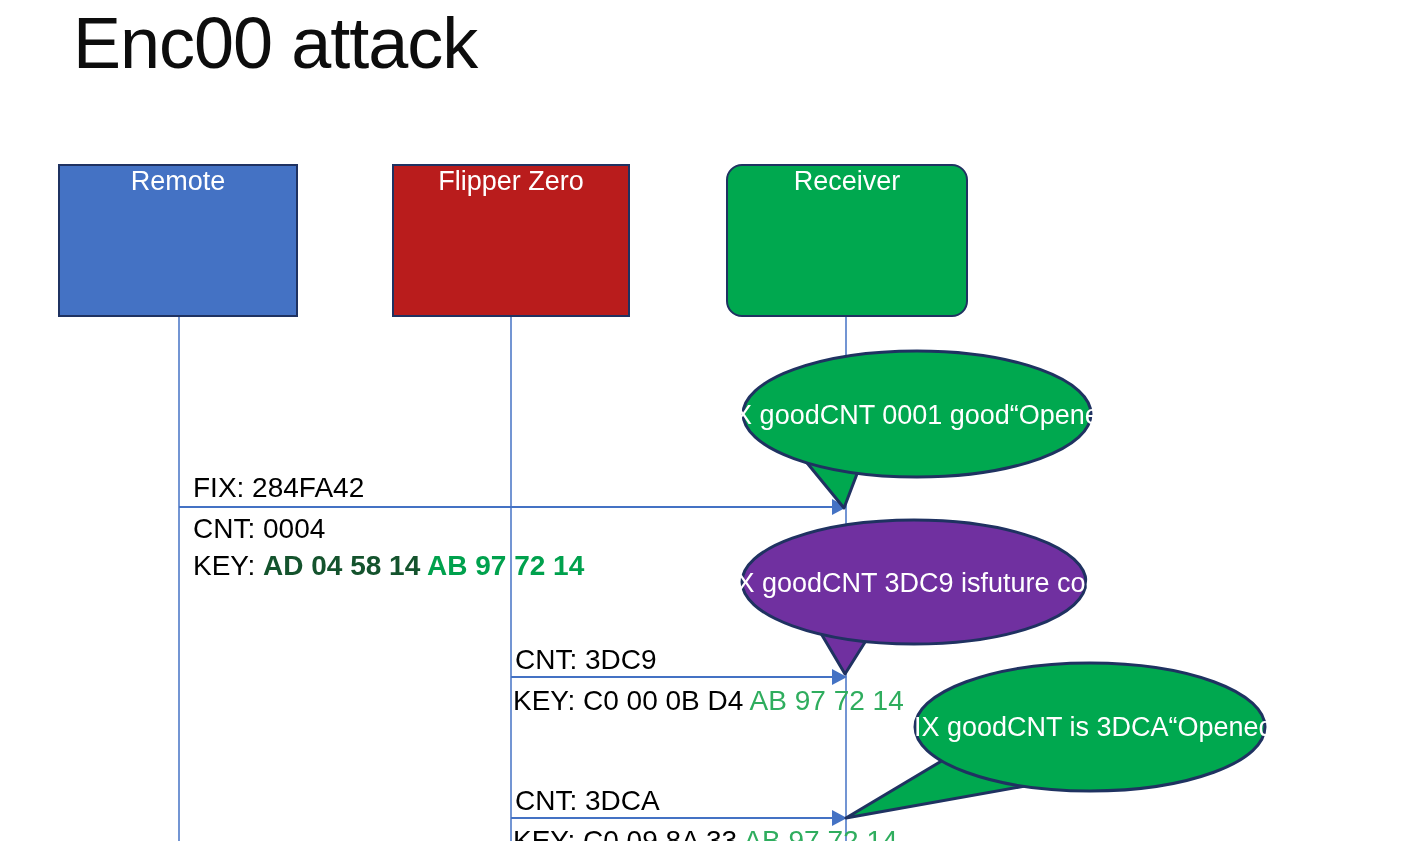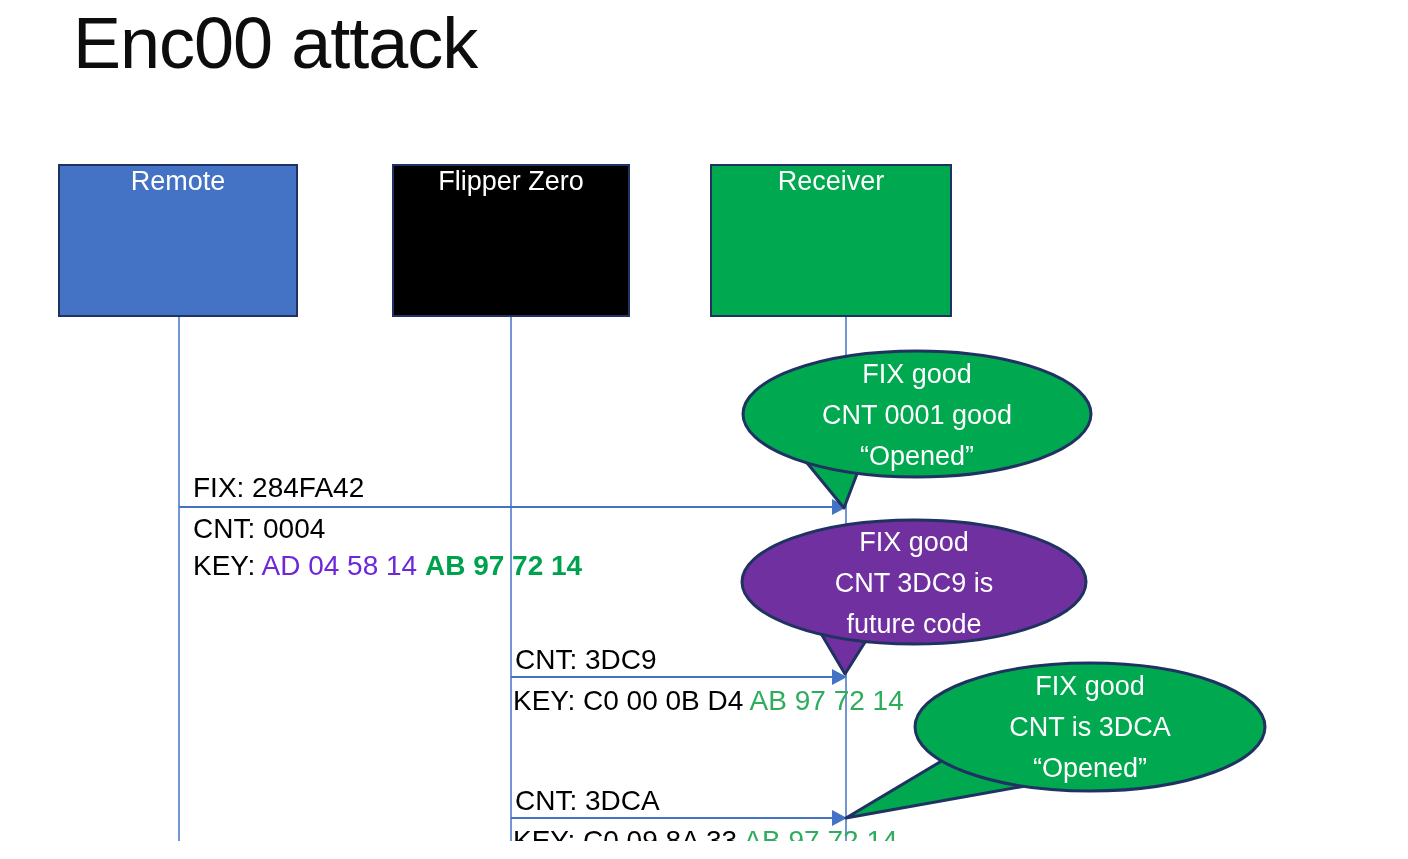--- a/index.html
+++ b/index.html
@@ -11,47 +11,47 @@
     position:absolute;left:73px;top:2px;font-size:72px;font-weight:300;
     color:#0d0d0d;letter-spacing:-1px;white-space:nowrap;
   }
   .actor{
     position:absolute;top:164px;height:153px;box-sizing:border-box;
     border:2.5px solid #1F3261;display:flex;justify-content:center;
   }
   .actor-label{color:#ffffff;font-size:27px;white-space:nowrap;}
   #actor-remote{left:58px;width:240px;}
   #actor-flipper{left:392px;width:238px;}
-  #actor-receiver{left:710px;width:242px;}
+  #actor-receiver{left:726px;width:242px;border-radius:16px;}
   svg#diagram{position:absolute;left:0;top:0;}
   .msg{
     position:absolute;font-size:28px;color:#000000;white-space:nowrap;line-height:34px;text-align:center;
   }
-  .key-red-bold{color:#6d28d9;font-weight:normal;}
+  .key-red-bold{color:#14532d;font-weight:bold;}
   .key-green-bold{color:#00A14D;font-weight:bold;}
   .key-green{color:#2FAD5E;}
   .bubble-text{
-    position:absolute;display:flex;flex-direction:column;align-items:center;justify-content:center;
+    position:absolute;display:flex;flex-direction:row;align-items:center;justify-content:center;
     color:#ffffff;font-size:27px;line-height:41px;text-align:center;white-space:nowrap;
   }
   #bubble-text-1{left:743px;top:352px;width:348px;height:126px;}
   #bubble-text-2{left:742px;top:521px;width:344px;height:124px;}
   #bubble-text-3{left:915px;top:664px;width:350px;height:126px;}
 </style>
 </head>
 <body>
 
 <div id="slide">
 
   <div id="title">Enc00 attack</div>
 
   <div class="actor" id="actor-remote" style="background: rgb(68, 114, 196);">
     <span class="actor-label">Remote</span>
   </div>
-  <div class="actor" id="actor-flipper" style="background: #000000;">
+  <div class="actor" id="actor-flipper" style="background: #b91c1c;">
     <span class="actor-label">Flipper Zero</span>
   </div>
   <div class="actor" id="actor-receiver" style="background: rgb(0, 168, 79);">
     <span class="actor-label">Receiver</span>
   </div>
 
   <svg id="diagram" width="1408" height="859" viewBox="0 0 1408 859">
 
     <line x1="179" y1="317" x2="179" y2="852" stroke-width="1.5" stroke="#4472C4"></line>
     <line x1="511" y1="317" x2="511" y2="852" stroke-width="1.5" stroke="#4472C4"></line>

